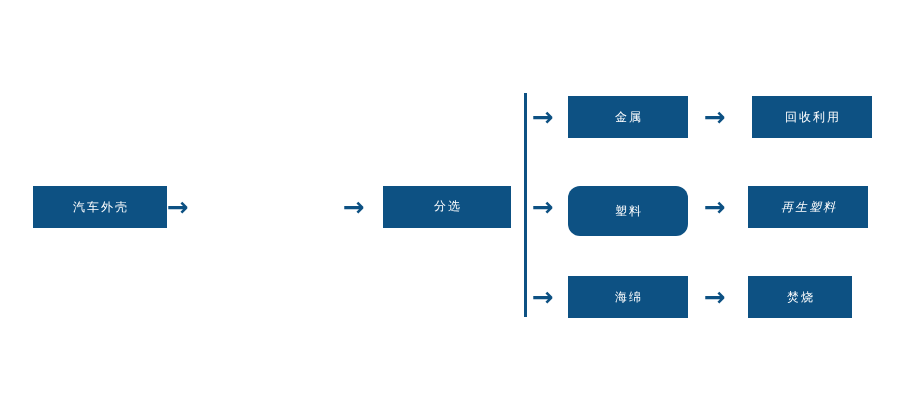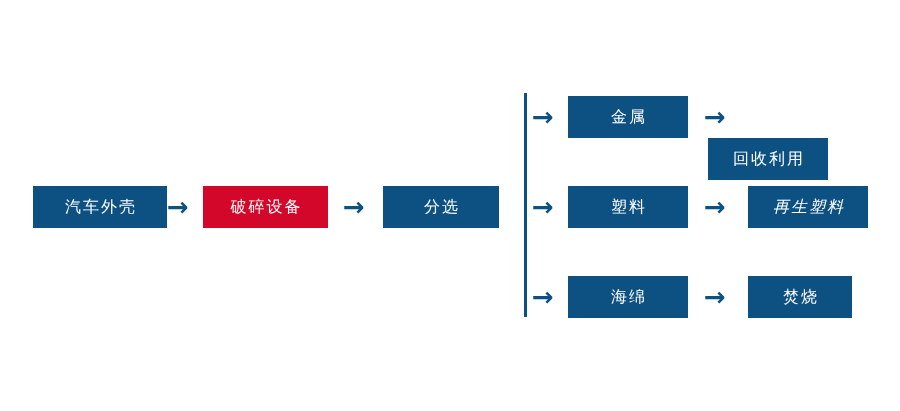--- a/index.html
+++ b/index.html
@@ -17,21 +17,21 @@
     height: 411px;
     background: #ffffff;
     overflow: hidden;
   }
   .node {
     position: absolute;
     display: flex;
     align-items: center;
     justify-content: center;
     color: #ffffff;
-    font-size: 16px;
+    font-size: 12px;
     letter-spacing: 2px;
     line-height: 1;
     white-space: nowrap;
     box-sizing: border-box;
     padding-left: 2px;
   }
   .node.blue  { background: #0d5183; }
   .node.red   { background: #d3072a; }
 
   .arrow {
@@ -50,55 +50,54 @@
   .bus-line {
     position: absolute;
     background: #0d5183;
   }
 
   
   #node-shell     { left: 33px;  top: 186px; width: 134px; height: 42px; }
   #arrow-1        { left: 160px; top: 188px; width: 36px;  height: 38px; }
   #node-shredder  { left: 203px; top: 186px; width: 125px; height: 42px; }
   #arrow-2        { left: 336px; top: 188px; width: 36px;  height: 38px; }
-  #node-sorting   { left: 383px; top: 186px; width: 116px; height: 42px; }
+  #node-sorting   { left: 383px; top: 186px; width: 128px; height: 42px; font-family: Liberation Mono, monospace; }
 
   
   #bus            { left: 524px; top: 93px;  width: 3px;   height: 224px; }
 
   
   #arrow-b1       { left: 527px; top: 98px;  width: 32px;  height: 38px; }
   #arrow-b2       { left: 527px; top: 188px; width: 32px;  height: 38px; }
   #arrow-b3       { left: 527px; top: 278px; width: 32px;  height: 38px; }
 
   
   #node-metal     { left: 568px; top: 96px;  width: 120px; height: 42px; }
   #arrow-c1       { left: 697px; top: 98px;  width: 36px;  height: 38px; }
-  #node-recycle   { left: 708px; top: 96px;  width: 120px; height: 42px; margin-top: 42px; }
+  #node-recycle   { left: 752px; top: 96px;  width: 120px; height: 42px; }
 
   
-  #node-plastic   { left: 568px; top: 186px; width: 120px; height: 42px; }
+  #node-plastic   { left: 568px; top: 186px; width: 120px; height: 50px; border-radius: 12px; }
   #arrow-c2       { left: 697px; top: 188px; width: 36px;  height: 38px; }
   #node-repla     { left: 748px; top: 186px; width: 120px; height: 42px; font-style: italic; }
 
   
   #node-sponge    { left: 568px; top: 276px; width: 120px; height: 42px; text-align: right; }
   #arrow-c3       { left: 697px; top: 278px; width: 36px;  height: 38px; }
   #node-incin     { left: 748px; top: 276px; width: 104px; height: 42px; }
 </style>
 </head>
 <body>
 
 <div id="canvas">
 
   <div id="node-shell" class="node blue">汽车外壳</div>
 
   <div id="arrow-1" class="arrow">→</div>
 
-  <div id="node-shredder" class="node red">破碎设备</div>
 
   <div id="arrow-2" class="arrow">→</div>
 
   <div id="node-sorting" class="node blue">分选</div>
 
   <div id="bus" class="bus-line"></div>
 
   <div id="arrow-b1" class="arrow">→</div>
 
   <div id="node-metal" class="node blue">金属</div>

